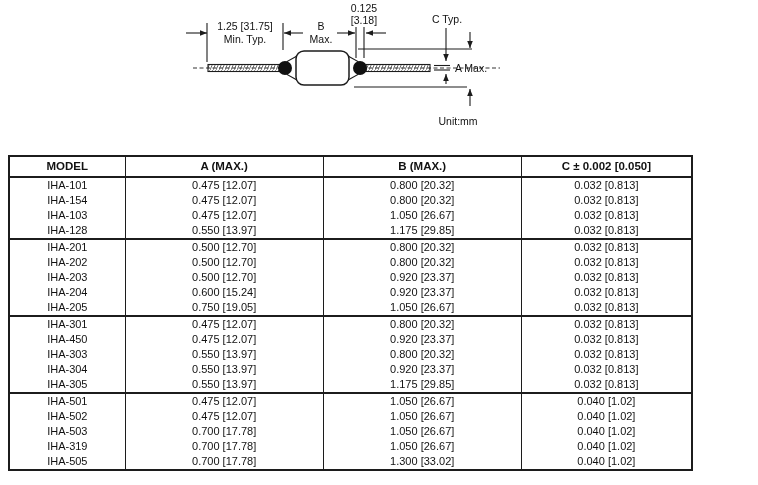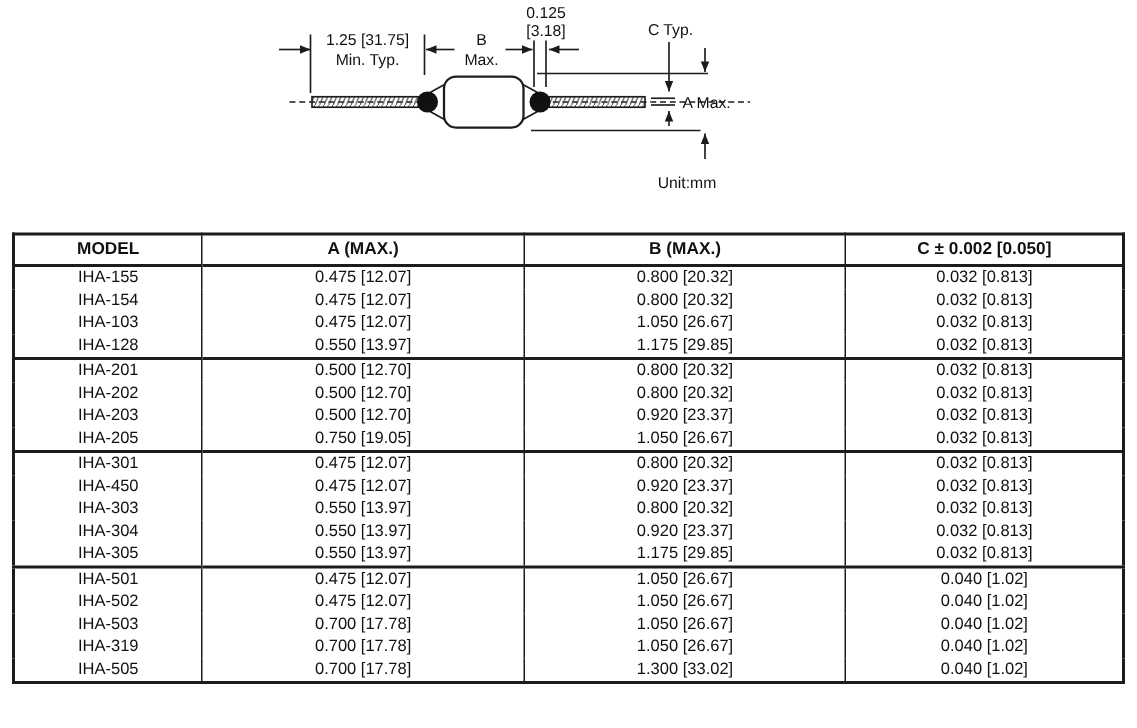--- a/index.html
+++ b/index.html
@@ -5,21 +5,21 @@
   html,body { margin:0; padding:0; background:#ffffff; }
   .page {
     position:relative; width:758px; height:485px; background:#ffffff;
     font-family:"Liberation Sans", sans-serif; color:#111; overflow:hidden;
   }
   svg text {
     font-family:"Liberation Sans", sans-serif;
     fill:#111; font-size:10.5px;
   }
   table.spec {
-    position:absolute; left:8px; top:155px; width:742px;
+    position:absolute; left:8px; top:155px; width:685px;
     border-collapse:collapse; table-layout:fixed;
     border:2px solid #1c1c1c;
   }
   table.spec th, table.spec td {
     border-left:1px solid #1c1c1c; border-right:1px solid #1c1c1c;
     text-align:center; padding:0; white-space:nowrap;
     font-size:11px; color:#111;
   }
   table.spec thead th {
     font-weight:bold; font-size:11.5px;
@@ -105,21 +105,21 @@
     <thead>
       <tr>
         <th>MODEL</th>
         <th>A (MAX.)</th>
         <th>B (MAX.)</th>
         <th>C ± 0.002 [0.050]</th>
       </tr>
     </thead>
   <tbody>
         <tr>
-          <td>IHA-155</td>
+          <td>IHA-101</td>
           <td>0.475 [12.07]</td>
           <td>0.800 [20.32]</td>
           <td>0.032 [0.813]</td>
         </tr>
         <tr>
           <td>IHA-154</td>
           <td>0.475 [12.07]</td>
           <td>0.800 [20.32]</td>
           <td>0.032 [0.813]</td>
         </tr>
@@ -145,20 +145,26 @@
         </tr>
         <tr>
           <td>IHA-202</td>
           <td>0.500 [12.70]</td>
           <td>0.800 [20.32]</td>
           <td>0.032 [0.813]</td>
         </tr>
         <tr>
           <td>IHA-203</td>
           <td>0.500 [12.70]</td>
+          <td>0.920 [23.37]</td>
+          <td>0.032 [0.813]</td>
+        </tr>
+        <tr>
+          <td>IHA-204</td>
+          <td>0.600 [15.24]</td>
           <td>0.920 [23.37]</td>
           <td>0.032 [0.813]</td>
         </tr>
         <tr>
           <td>IHA-205</td>
           <td>0.750 [19.05]</td>
           <td>1.050 [26.67]</td>
           <td>0.032 [0.813]</td>
         </tr>
       </tbody>

